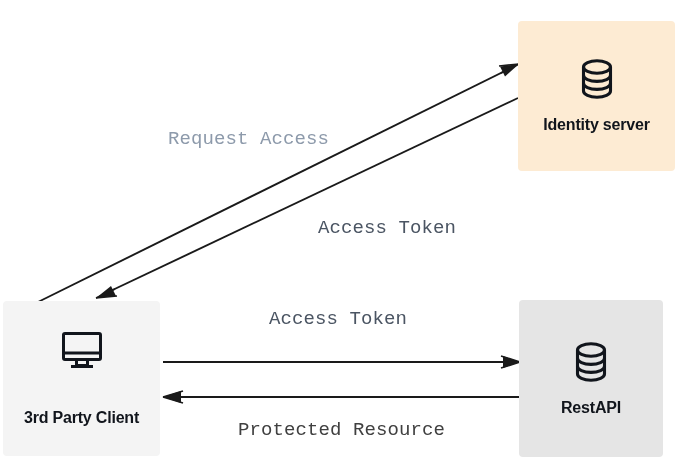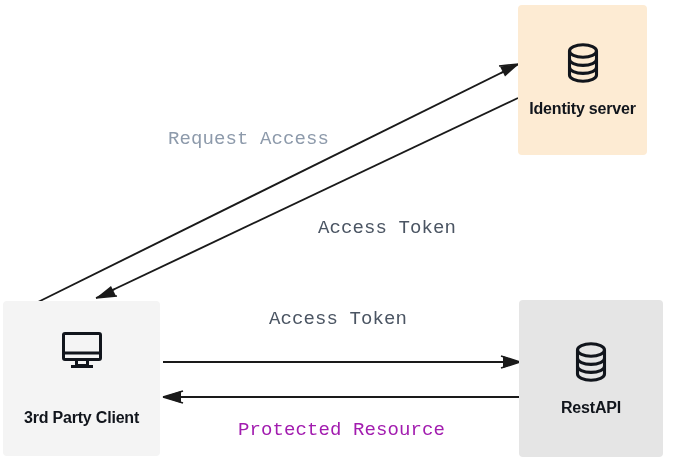--- a/index.html
+++ b/index.html
@@ -36,22 +36,22 @@
     font-weight: bold;
     font-size: 16px;
     letter-spacing: -0.2px;
     color: #11151c;
     white-space: nowrap;
   }
 
   
   #node-identity-server {
     left: 518px;
-    top: 5px;
-    width: 129px;
+    top: 21px;
+    width: 157px;
     height: 150px;
     background: #fdebd3;
   }
   #node-identity-server .node-label { margin-top: 16px; }
 
   #node-rest-api {
     left: 519px;
     top: 300px;
     width: 144px;
     height: 157px;
@@ -88,21 +88,21 @@
     color: #4b5563;
   }
   #edge-label-access-token-api {
     left: 269px;
     top: 308px;
     color: #4b5563;
   }
   #edge-label-protected-resource {
     left: 238px;
     top: 419px;
-    color: #a21caf;
+    color: #404040;
   }
 
   #edges {
     position: absolute;
     left: 0;
     top: 0;
     width: 679px;
     height: 462px;
     pointer-events: none;
   }

